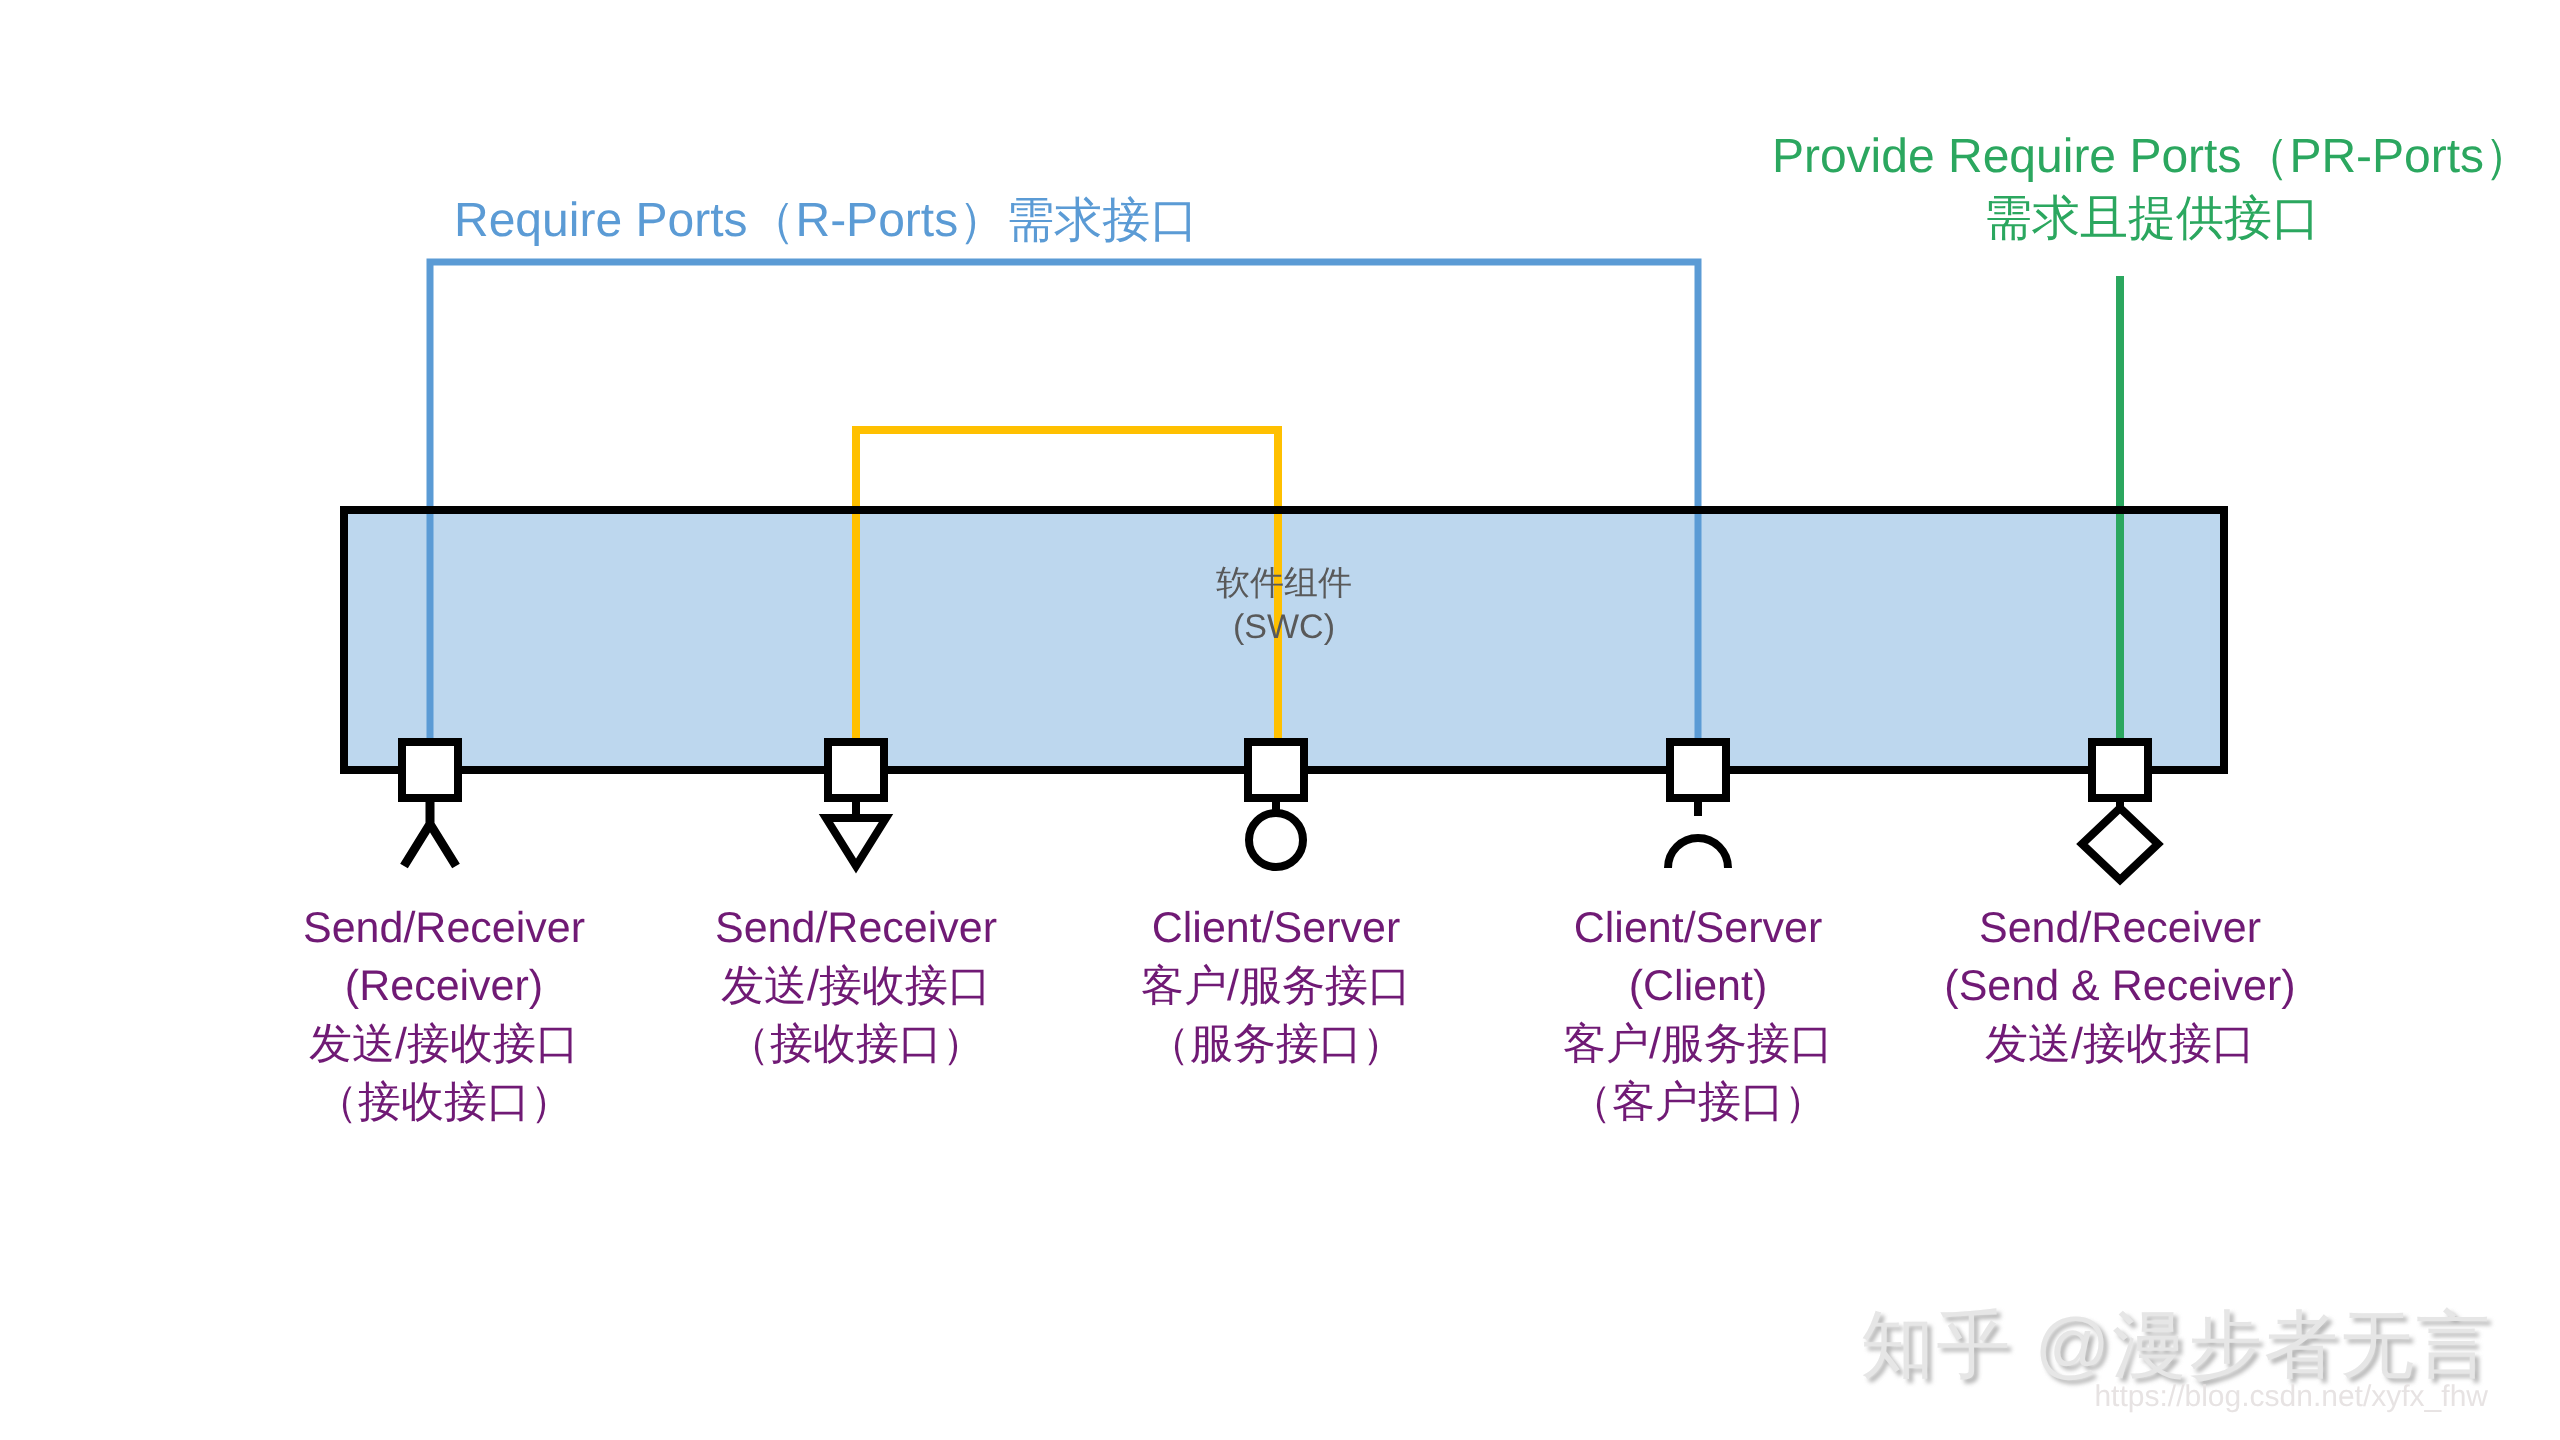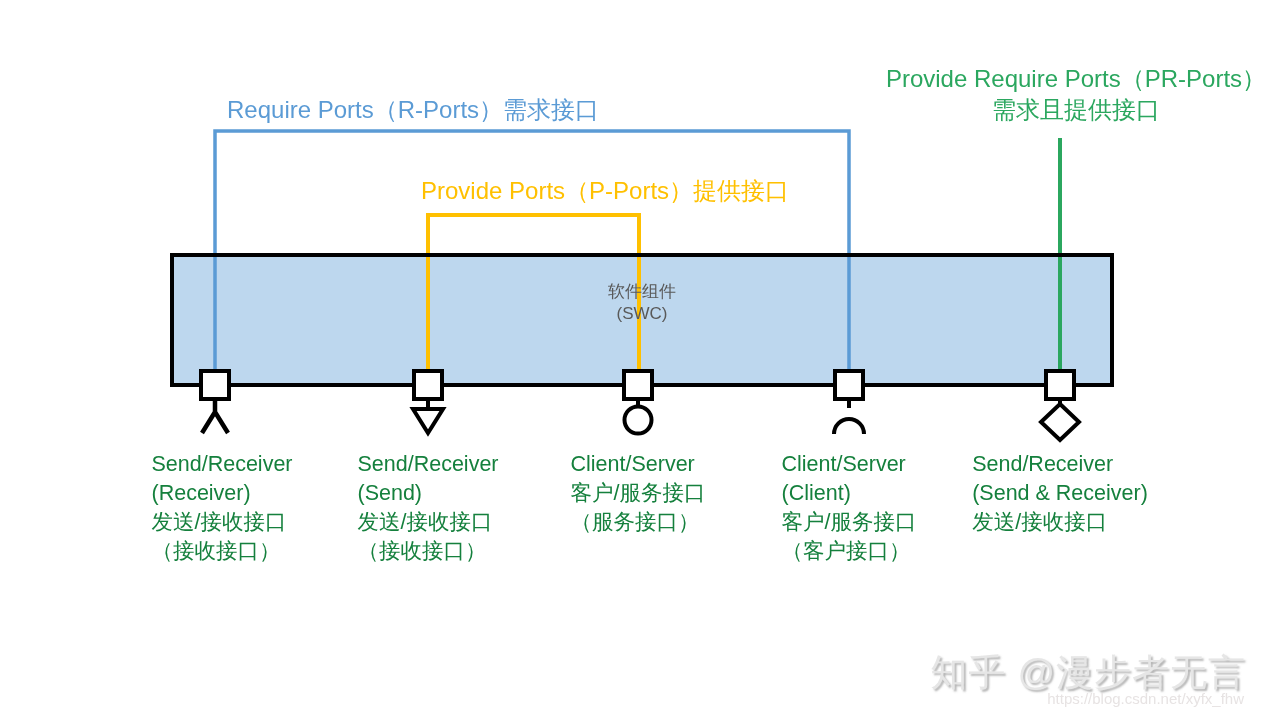--- a/index.html
+++ b/index.html
@@ -11,21 +11,21 @@
   .ann-label{position:absolute;white-space:nowrap;font-size:24px;font-weight:400;}
   .ann-blue{color:#5B9BD5;text-align:center;}
   .ann-yellow{color:#FFC000;}
   .ann-green{color:#2BA75F;text-align:center;line-height:31px;transform:translateX(-50%);}
   .swc-title{
     position:absolute;left:642px;top:267px;transform:translateX(-50%);
     text-align:center;color:#595959;font-size:17px;line-height:22px;white-space:nowrap;margin-top:14px;
   }
   .port-label{
     position:absolute;top:450px;transform:translateX(-50%);
-    color:#15803d;font-size:21.5px;line-height:29px;white-space:nowrap;
+    text-align:center;color:#701a75;font-size:21.5px;line-height:29px;white-space:nowrap;
   }
   .wm{position:absolute;text-align:right;white-space:nowrap;}
   .wm-main{
     right:34px;top:648px;font-size:37px;letter-spacing:1px;color:#e6e6e6;
     text-shadow:2px 2px 2px rgba(140,140,140,.65),-1px -1px 1px rgba(255,255,255,.9);
   }
   .wm-url{right:36px;top:690px;font-size:15px;color:#e7e3e3;}
 </style>
 </head>
 <body>
@@ -57,42 +57,40 @@
     <line x1="849" y1="399" x2="849" y2="408" stroke="#000" stroke-width="4"></line>
     <path d="M834,434 A15,15 0 0 1 864,434" fill="none" stroke="#000" stroke-width="4"></path>
 
     <rect x="1046" y="371" width="28" height="28" fill="#fff" stroke="#000" stroke-width="4"></rect>
     <line x1="1060" y1="399" x2="1060" y2="405" stroke="#000" stroke-width="4"></line>
     <polygon points="1060,404 1079,422 1060,440 1041,422" fill="#fff" stroke="#000" stroke-width="4"></polygon>
   </svg>
 
   <div class="ann-label ann-blue" style="left:227px;top:94px;">Require Ports（R-Ports）需求接口</div>
 
-  <div class="ann-label ann-yellow" style="left:421px;top:175px;">Provide Ports（P-Ports）提供接口</div>
 
   <div class="ann-label ann-green" style="left:1062px;top:63px;margin-left:14px;">
     <div>Provide Require Ports（PR-Ports）</div>
     <div>需求且提供接口</div>
   </div>
 
   <div class="swc-title">
     <div>软件组件</div>
     <div>(SWC)</div>
   </div>
 
   <div class="port-label" style="left:222px;">
     <div>Send/Receiver</div>
     <div>(Receiver)</div>
     <div>发送/接收接口</div>
     <div>（接收接口）</div>
   </div>
 
   <div class="port-label" style="left:428px;">
     <div>Send/Receiver</div>
-    <div>(Send)</div>
     <div>发送/接收接口</div>
     <div>（接收接口）</div>
   </div>
 
   <div class="port-label" style="left:638px;">
     <div>Client/Server</div>
     <div>客户/服务接口</div>
     <div>（服务接口）</div>
   </div>
 

